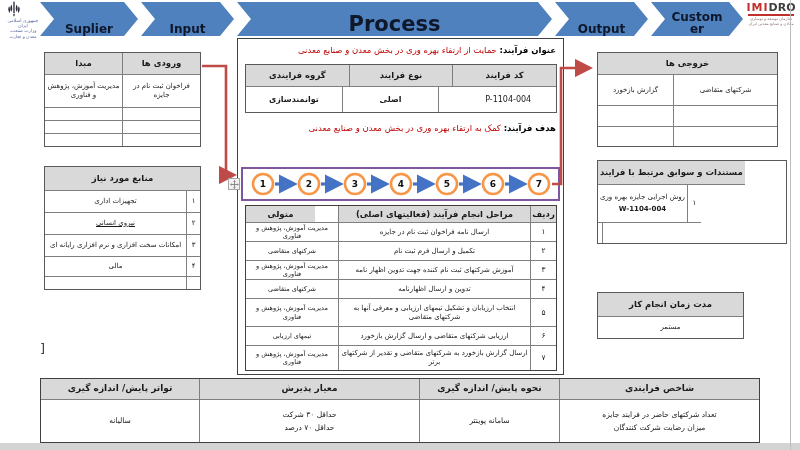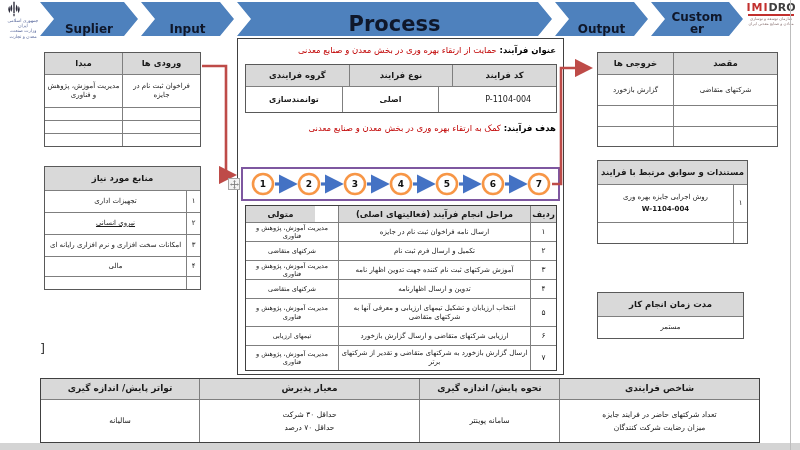--- a/index.html
+++ b/index.html
@@ -244,38 +244,37 @@
       <div class="g-row" style="flex:1;">
         <div class="g-cell" style="width:26px;font-size:7.5px;">۷</div>
         <div class="g-cell" style="width:192px;">ارسال گزارش بازخورد به شرکتهای متقاضی و تقدیر از شرکتهای برتر</div>
         <div class="g-cell" style="flex:1;font-size:6.5px;">مدیریت آموزش، پژوهش و فناوری</div>
       </div>
     </div>
   </div>
 
   <div class="g-table" style="left:597px;top:52px;width:181px;height:95px;">
     <div class="g-row" style="height:22px;">
-      <div class="g-cell hdr" style="width:104px;">مقصد</div>
       <div class="g-cell hdr" style="flex:1;">خروجی ها</div>
     </div>
     <div class="g-row" style="height:31px;">
       <div class="g-cell" style="width:104px;">شرکتهای متقاضی</div>
       <div class="g-cell" style="flex:1;">گزارش بازخورد</div>
     </div>
     <div class="g-row" style="height:21px;">
         <div class="g-cell" style="width:104px;"></div>
         <div class="g-cell" style="flex:1;"></div>
       </div>
     <div class="g-row" style="flex:1;">
         <div class="g-cell" style="width:104px;"></div>
         <div class="g-cell" style="flex:1;"></div>
       </div>
   </div>
 
-  <div class="g-table" style="left:597px;top:160px;width:151px;height:84px;">
+  <div class="g-table" style="left:597px;top:160px;width:190px;height:84px;align-items:flex-end;">
     <div class="g-row" style="height:24px;">
       <div class="g-cell hdr" style="flex:1;">مستندات  و سوابق مرتبط با فرایند</div>
     </div>
     <div class="g-row" style="height:38px;">
       <div class="g-cell" style="width:14px;">۱</div>
       <div class="g-cell stack" style="flex:1;">
         <div>روش اجرایی جایزه بهره وری</div>
         <div style="font-weight:bold;">W-1104-004</div>
       </div>
     </div>

